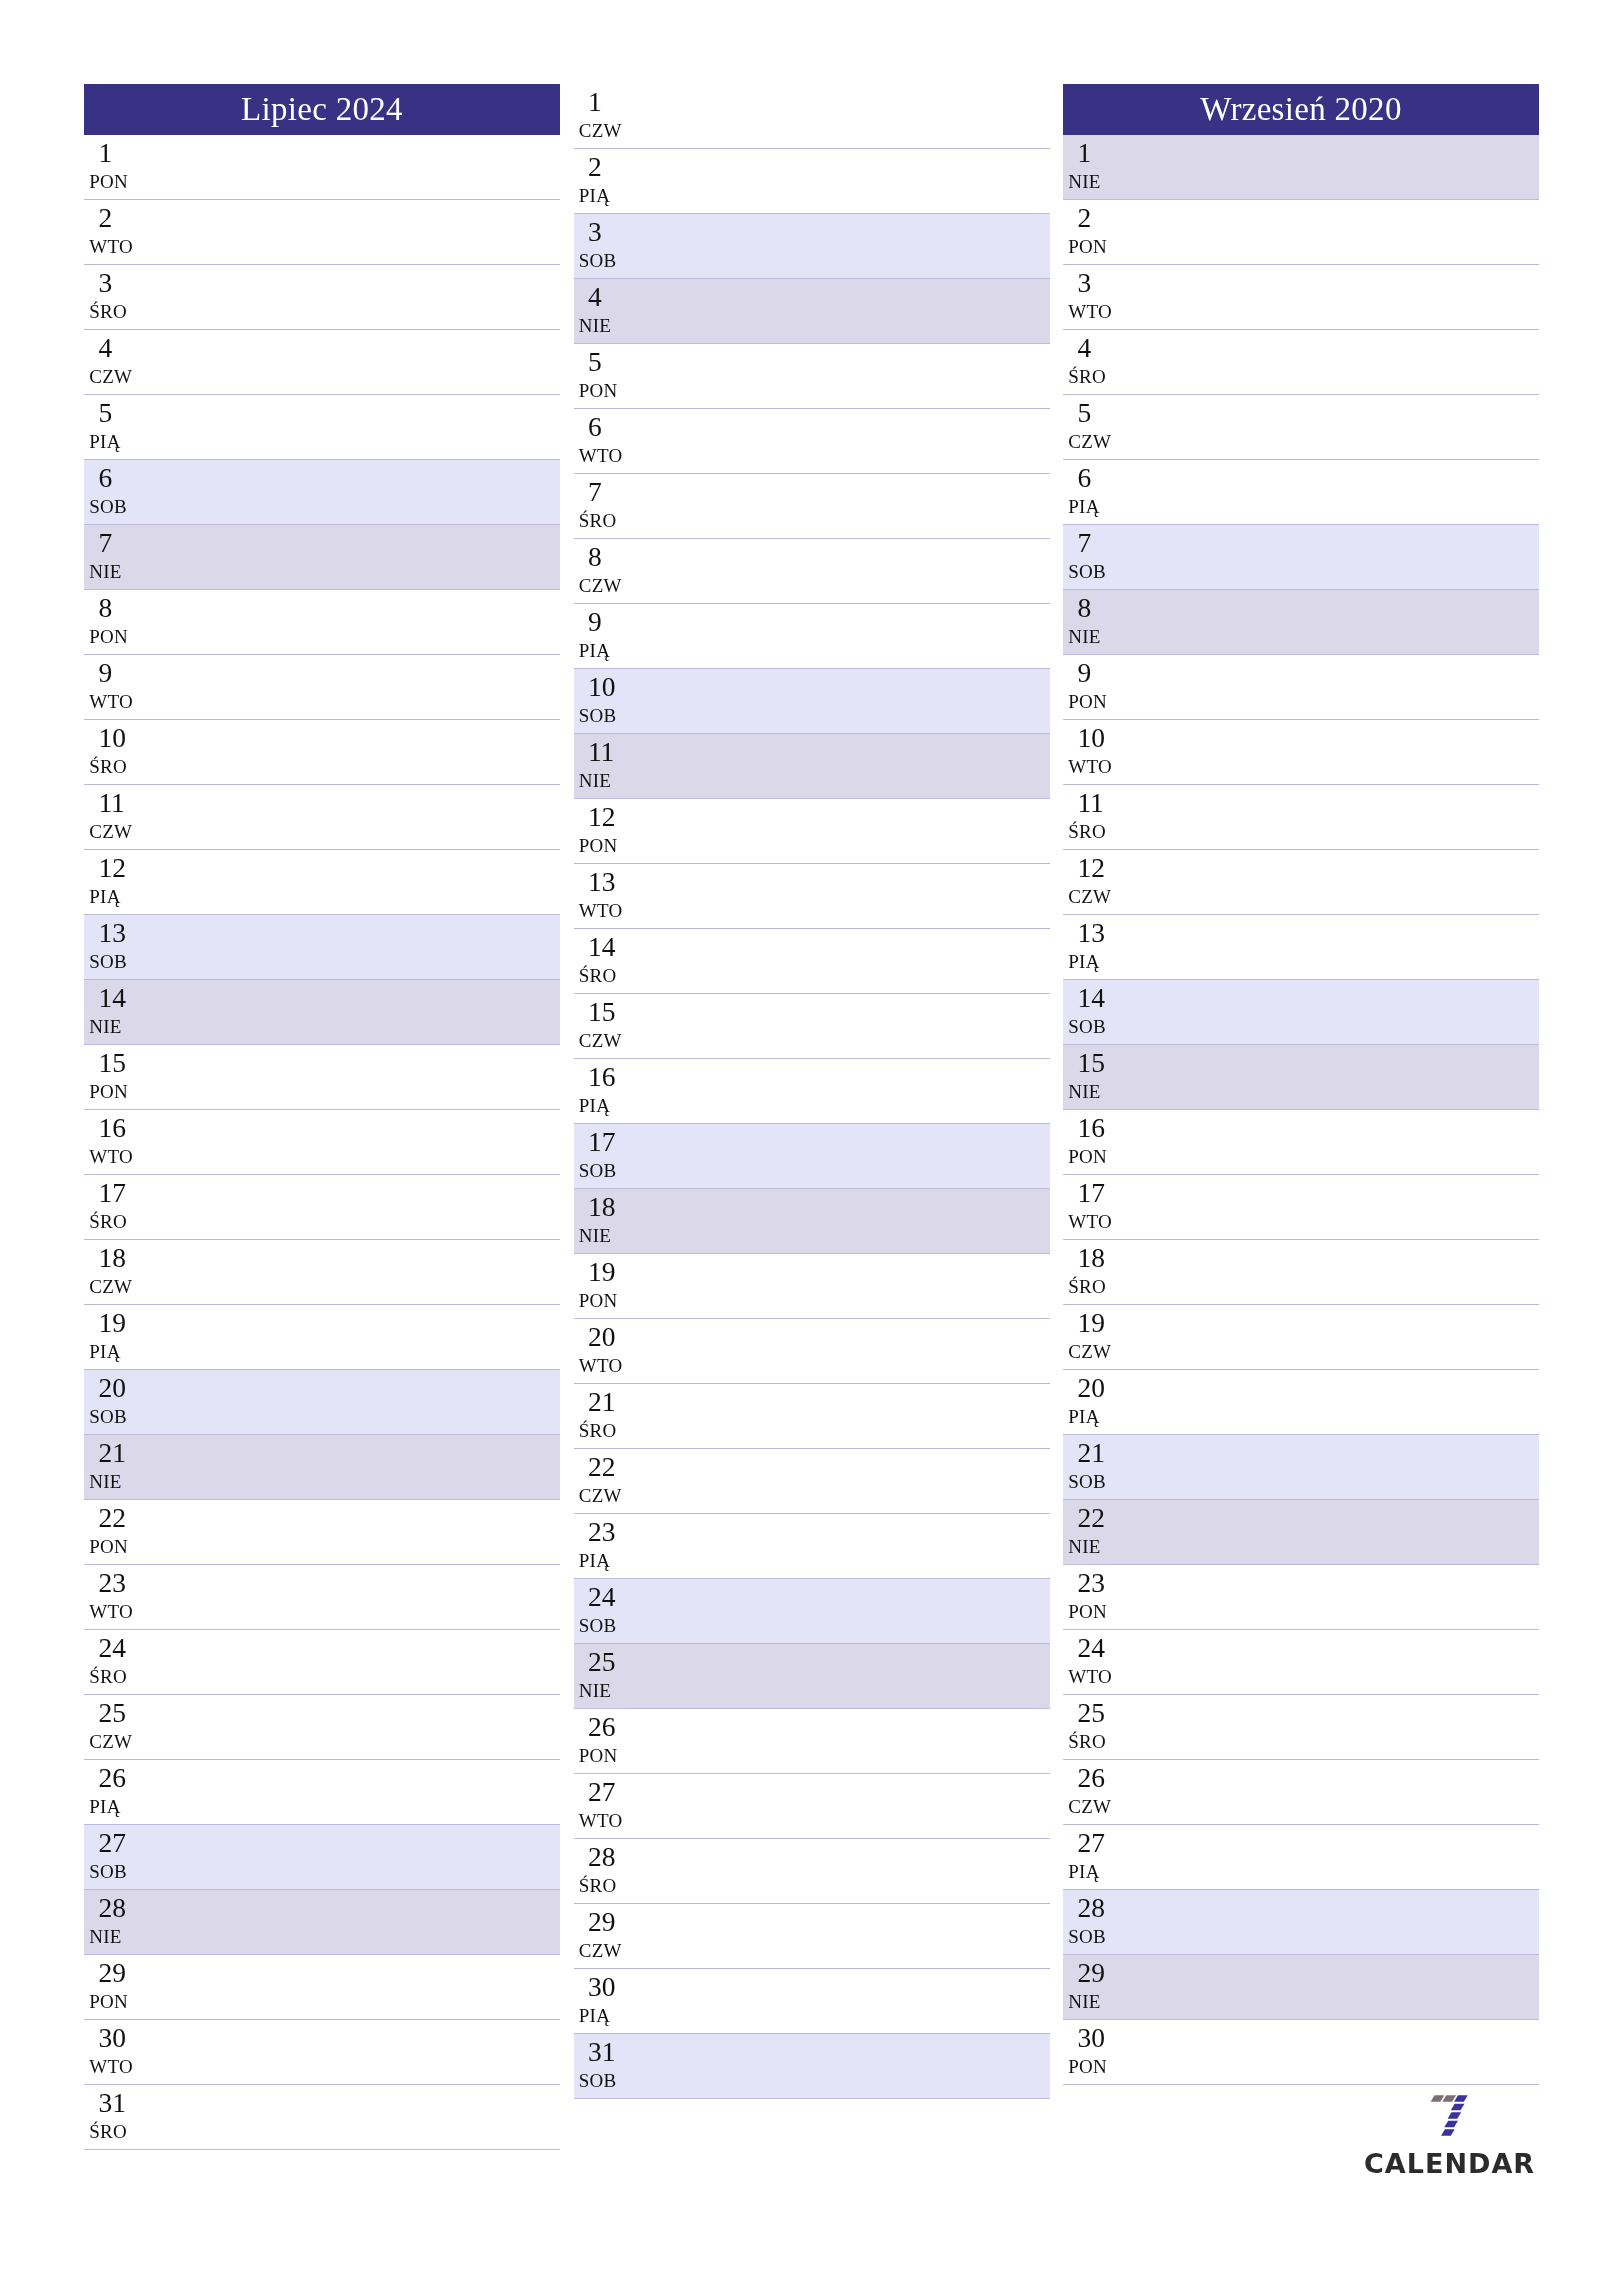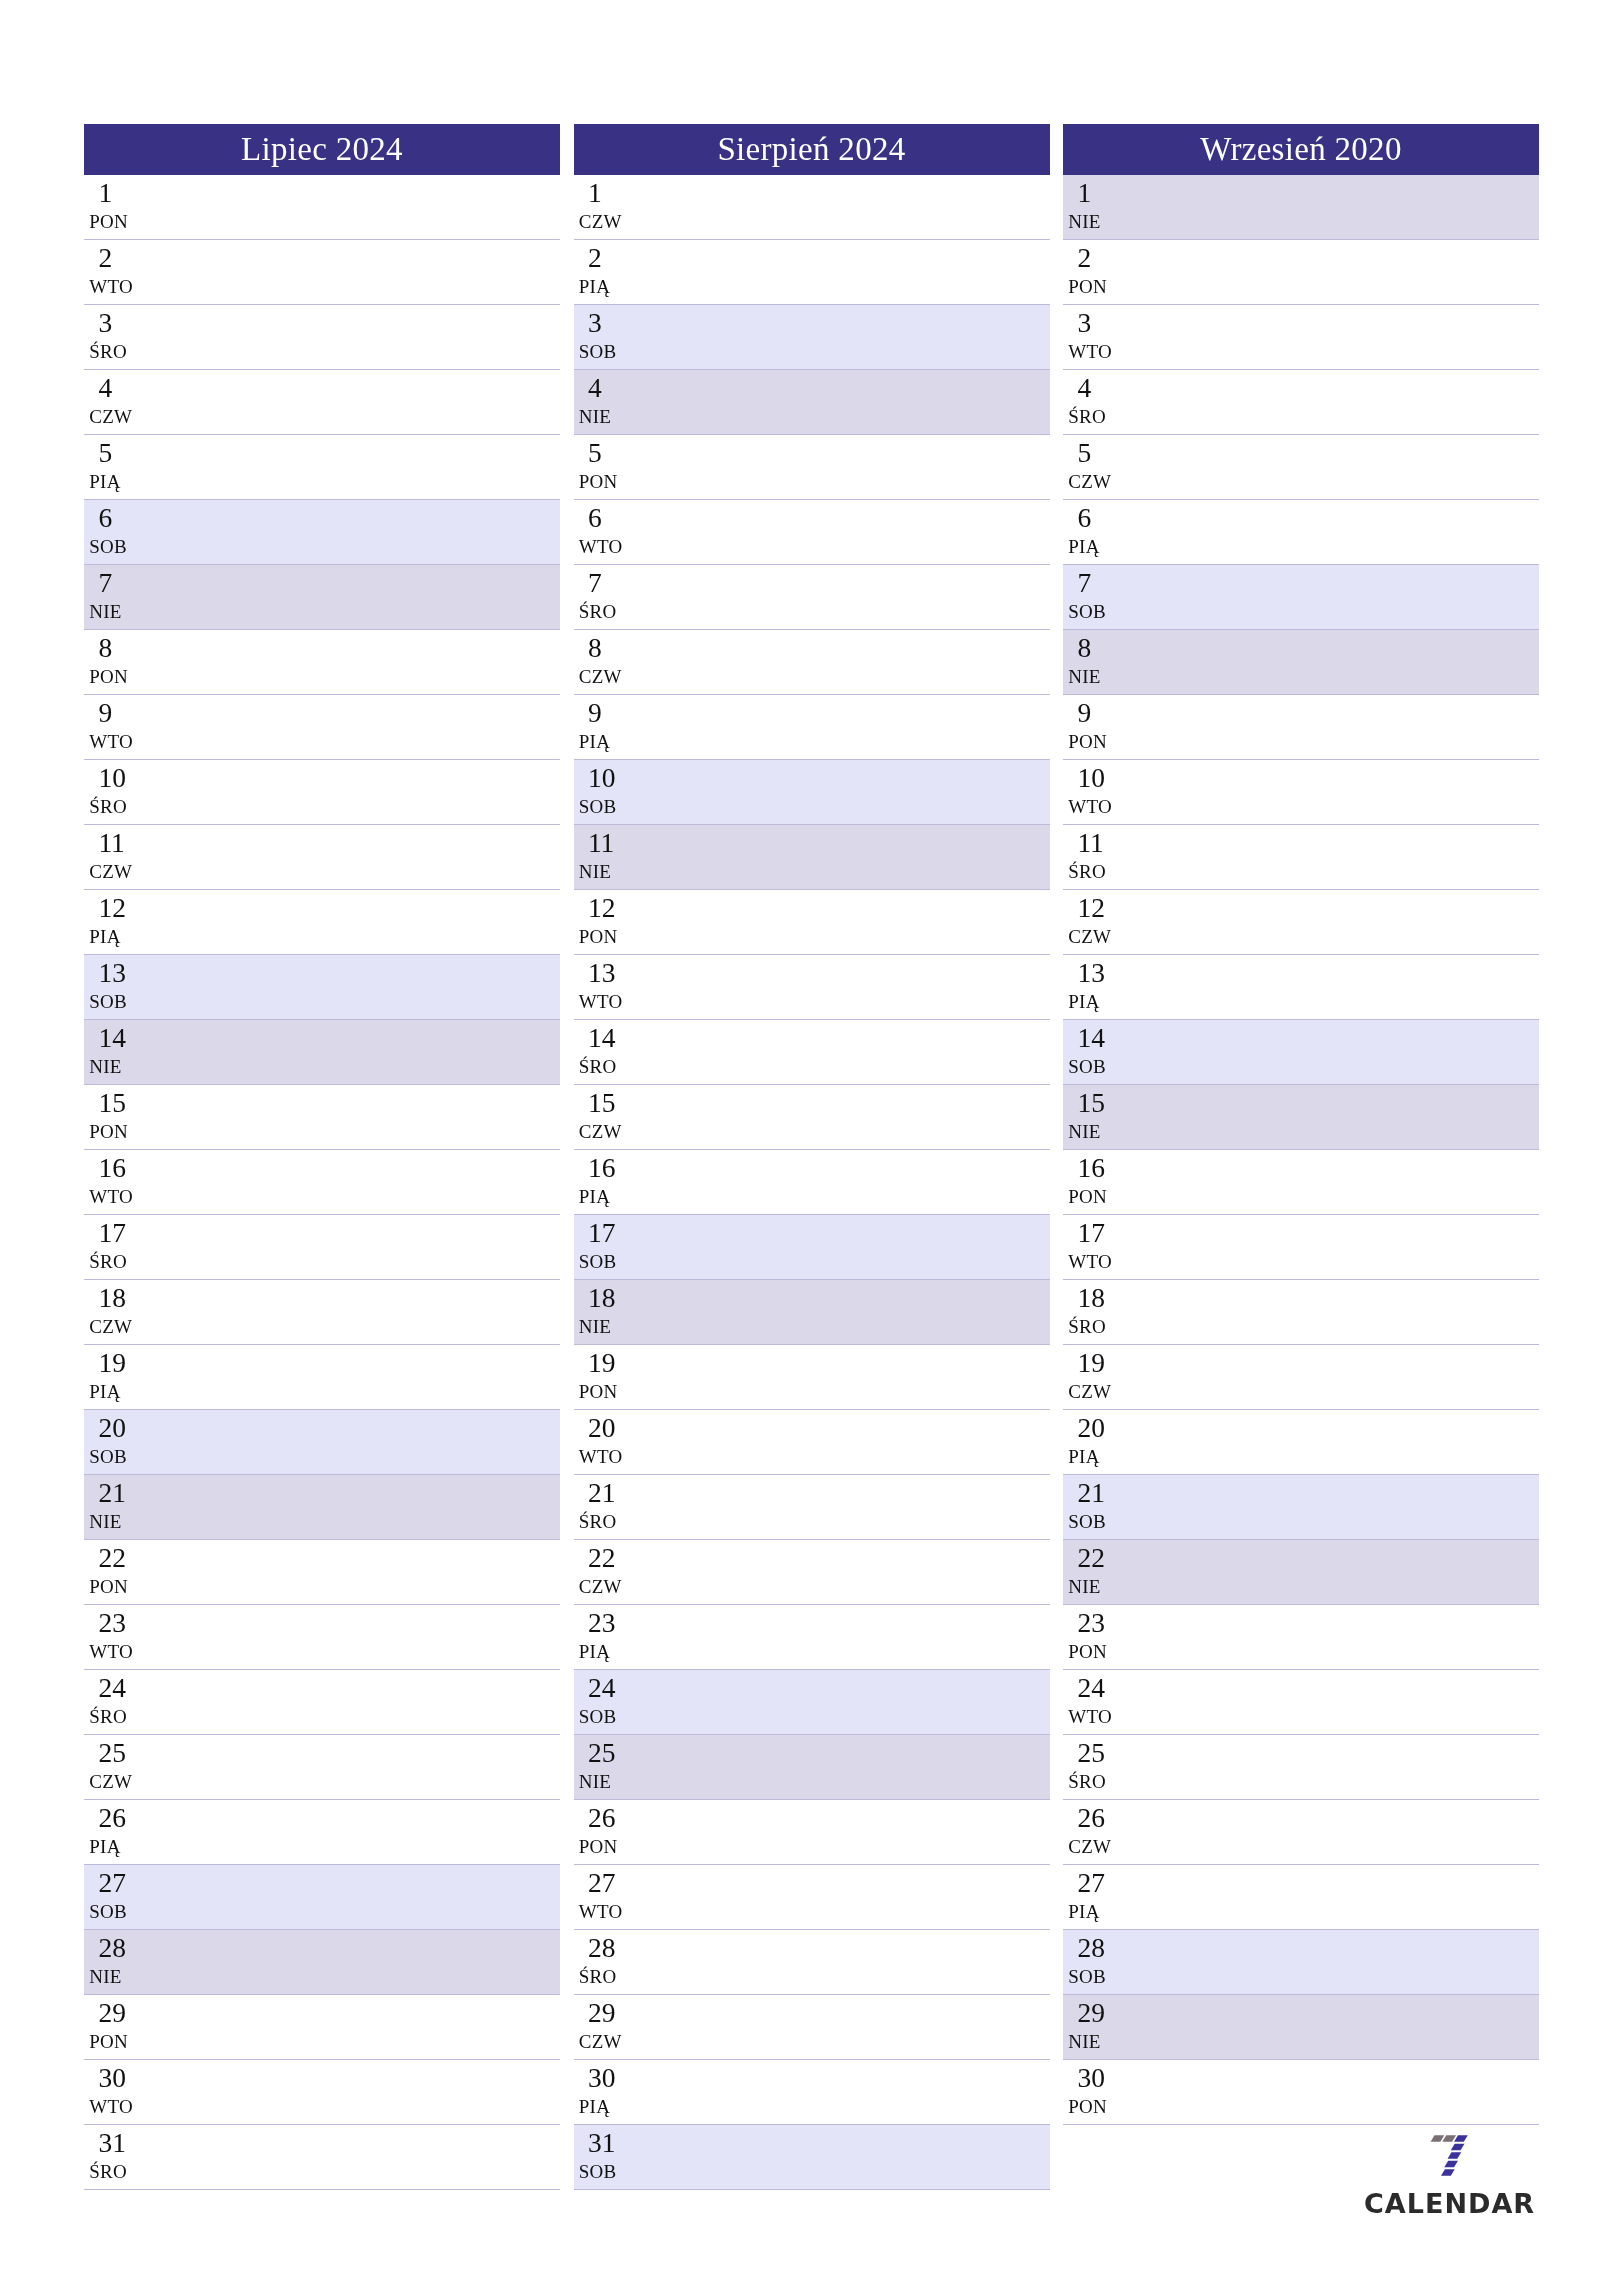--- a/index.html
+++ b/index.html
@@ -21,21 +21,21 @@
     width: 1623px;
     height: 2295px;
     box-sizing: border-box;
     padding: 84px 84px 0 84px;
   }
 
   #months {
     display: flex;
     flex-direction: row;
     justify-content: space-between;
-    align-items: center;
+    align-items: flex-start;
     width: 100%;
     height: 2146px;
   }
 
   .month {
     width: 476px;
     display: flex;
     flex-direction: column;
   }
 
@@ -288,21 +288,20 @@
   </div>
 
   <div class="day-row" style="border-bottom-color: rgb(188, 185, 218);">
     <span class="day-num">31</span>
     <span class="day-name">ŚRO</span>
   </div>
 </div>
   </div>
 
   <div class="month">
-    <div class="month-header" style="background: rgb(56, 49, 132); color: rgb(255, 255, 255);">Sierpień 2024</div>
     <div class="days">
   <div class="day-row" style="border-bottom-color: rgb(188, 185, 218);">
     <span class="day-num">1</span>
     <span class="day-name">CZW</span>
   </div>
 
   <div class="day-row" style="border-bottom-color: rgb(188, 185, 218);">
     <span class="day-num">2</span>
     <span class="day-name">PIĄ</span>
   </div>

